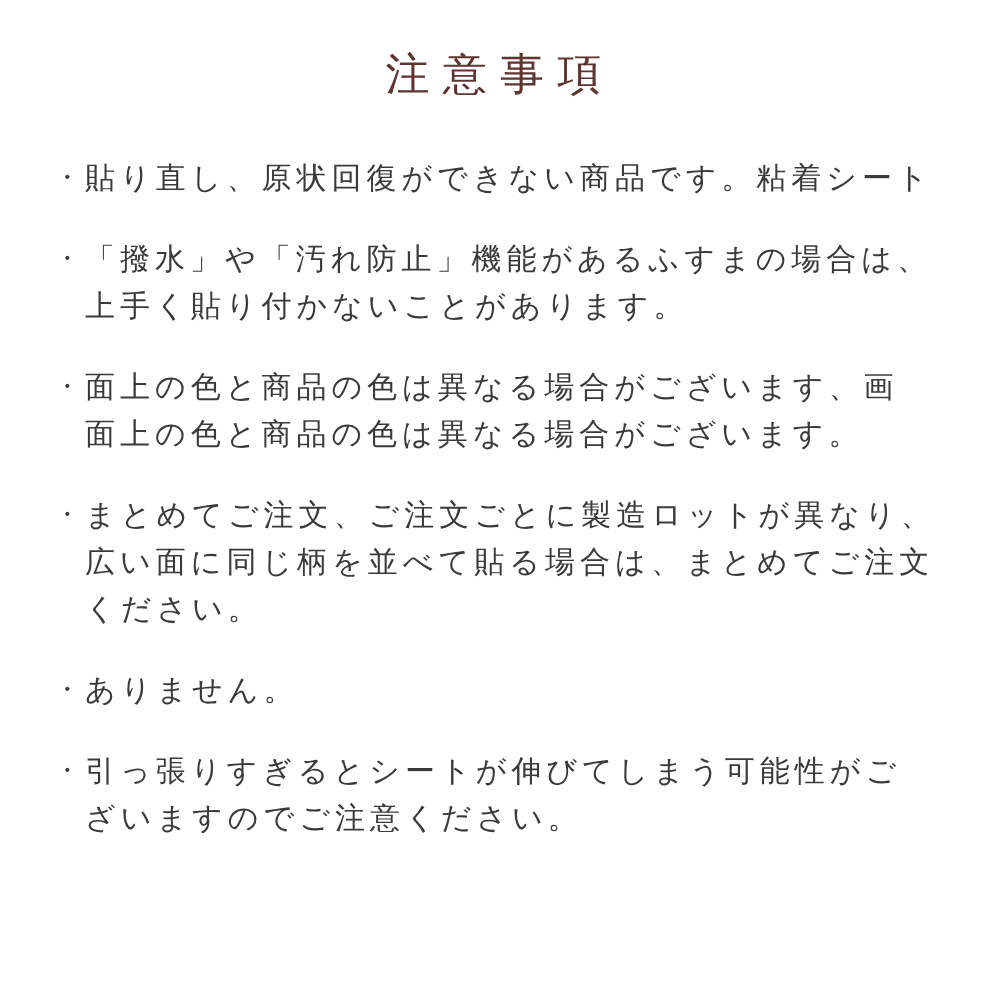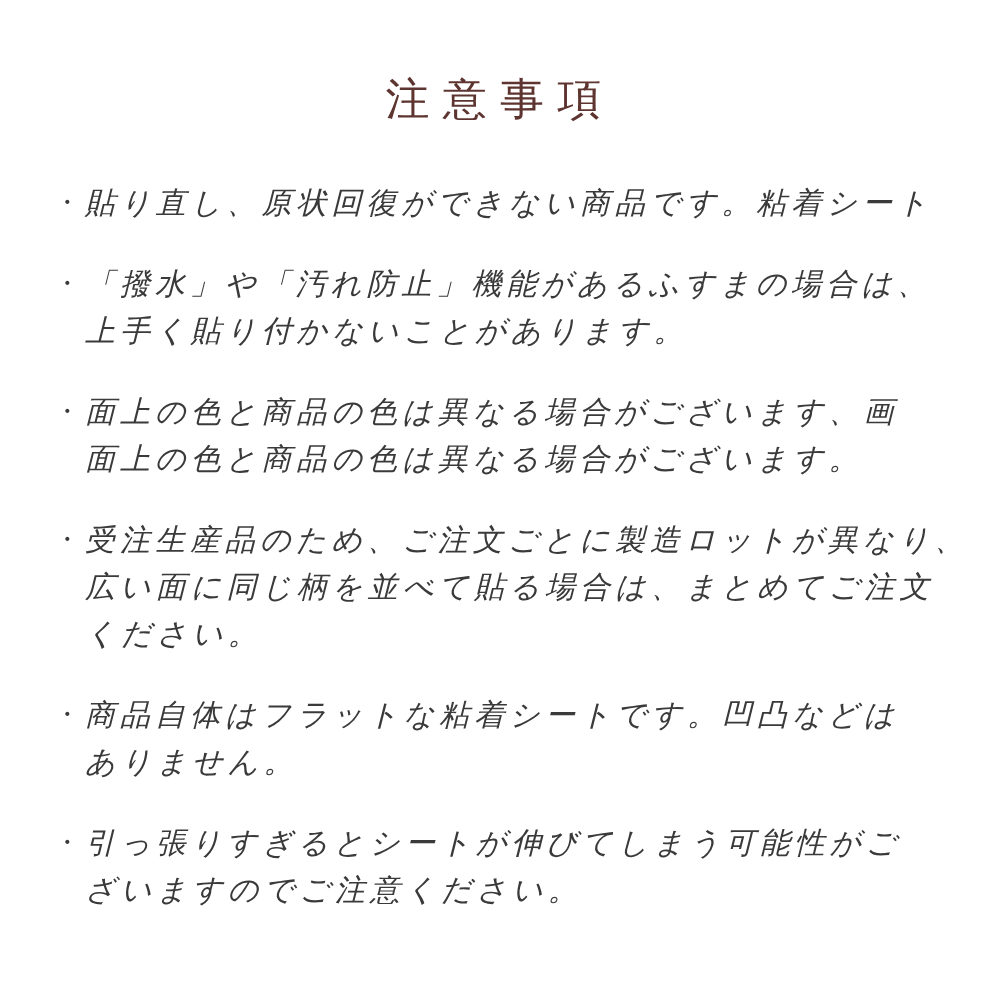--- a/index.html
+++ b/index.html
@@ -14,21 +14,21 @@
     background: var(--bg-color);
     font-family: "Liberation Sans", "DejaVu Sans", sans-serif;
     overflow: hidden;
   }
   .page {
     width: 1000px;
     height: 1000px;
     position: relative;
   }
   .title {
-    margin-top: 71px;
+    margin-top: 46px;
     text-align: center;
     font-size: 44px;
     font-weight: 400;
     line-height: 1.25;
     letter-spacing: 0.30em;
     color: var(--title-color);
   }
   .notes {
     margin: 53px 0 0 54px;
     width: 900px;
@@ -44,21 +44,21 @@
     color: var(--text-color);
   }
   .note-marker {
     flex: none;
     width: 31px;
     font-size: 26px;
     line-height: 47px;
     letter-spacing: 0;
   }
   .note-lines { flex: none; }
-  .note-line { white-space: nowrap; font-style: italic; }
+  .note-line { white-space: nowrap; }
 </style>
 </head>
 <body>
 
 <div class="page">
   <h1 class="title">注意事項</h1>
 
   <ul class="notes">
     <li class="note">
       <span class="note-marker">・</span>
@@ -79,30 +79,29 @@
       <span class="note-marker">・</span>
       <div class="note-lines">
         <div class="note-line">面上の色と商品の色は異なる場合がございます、画</div>
         <div class="note-line">面上の色と商品の色は異なる場合がございます。</div>
       </div>
     </li>
 
     <li class="note">
       <span class="note-marker">・</span>
       <div class="note-lines">
-        <div class="note-line">受注生産品のため、ご注文ごとに製造ロットが異なり、</div>
+        <div class="note-line">まとめてご注文、ご注文ごとに製造ロットが異なり、</div>
         <div class="note-line">広い面に同じ柄を並べて貼る場合は、まとめてご注文</div>
         <div class="note-line">ください。</div>
       </div>
     </li>
 
     <li class="note">
       <span class="note-marker">・</span>
       <div class="note-lines">
-        <div class="note-line">商品自体はフラットな粘着シートです。凹凸などは</div>
         <div class="note-line">ありません。</div>
       </div>
     </li>
 
     <li class="note">
       <span class="note-marker">・</span>
       <div class="note-lines">
         <div class="note-line">引っ張りすぎるとシートが伸びてしまう可能性がご</div>
         <div class="note-line">ざいますのでご注意ください。</div>
       </div>

